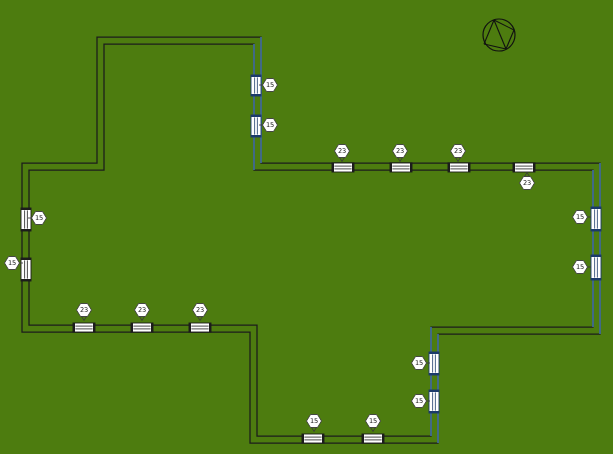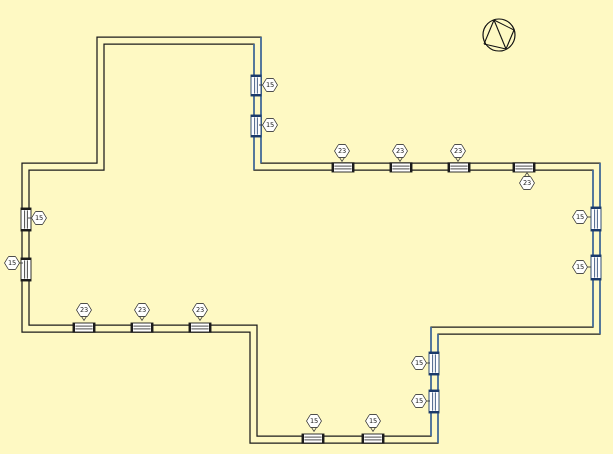--- a/index.html
+++ b/index.html
@@ -1,19 +1,19 @@
 <!DOCTYPE html>
 <html><head>
 <meta charset="utf-8">
 <style>
   html,body{margin:0;padding:0;background:#ffffff;}
   .stage{
     position:relative;
     width:613px;height:454px;
-    background:#fef9c3;
+    background:#4d7c0f;
     overflow:hidden;
     font-family:"DejaVu Sans", sans-serif;
   }
   .stage svg{display:block;width:613px;height:454px;}
   .tag-text{
     font-family:"DejaVu Sans", sans-serif;
     letter-spacing:-0.3px;
   }
 </style>
 </head>

